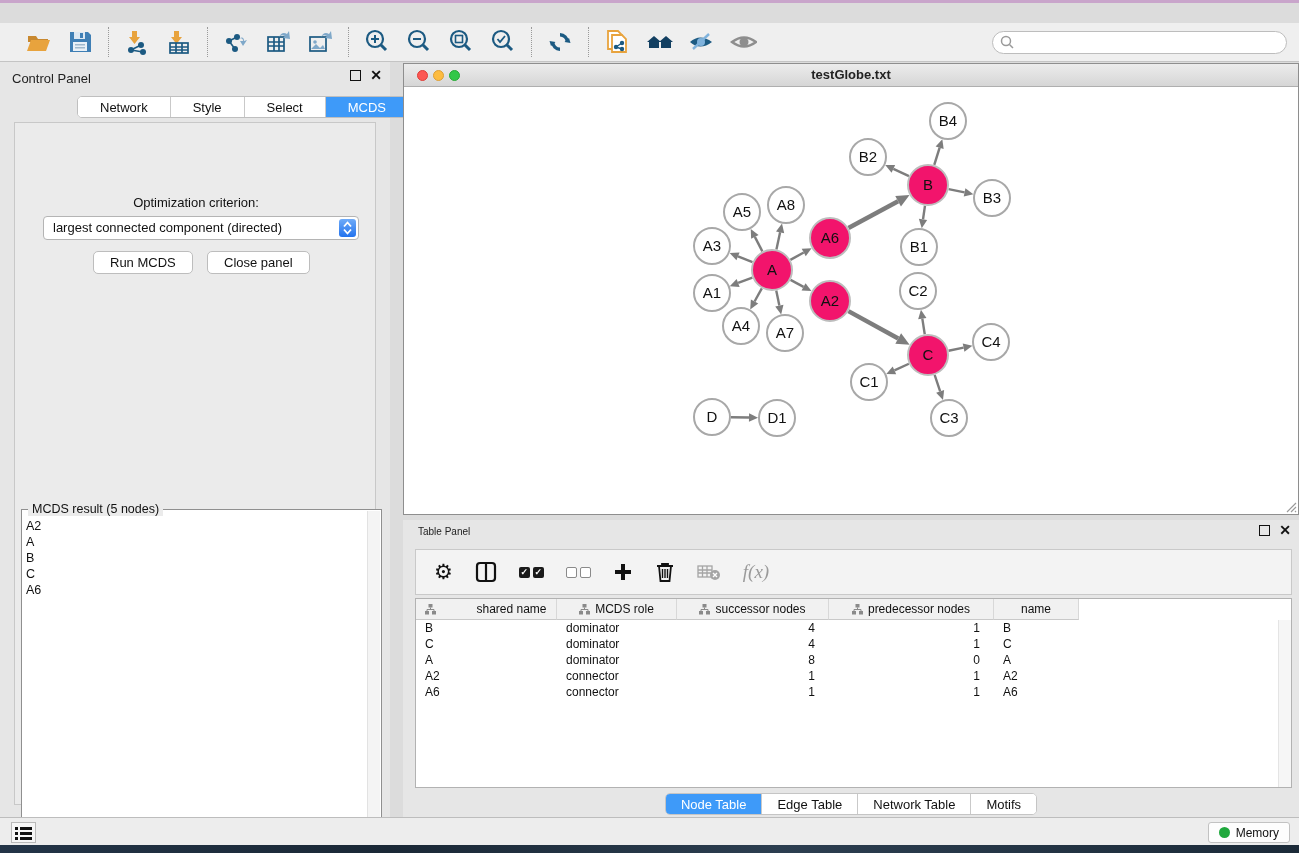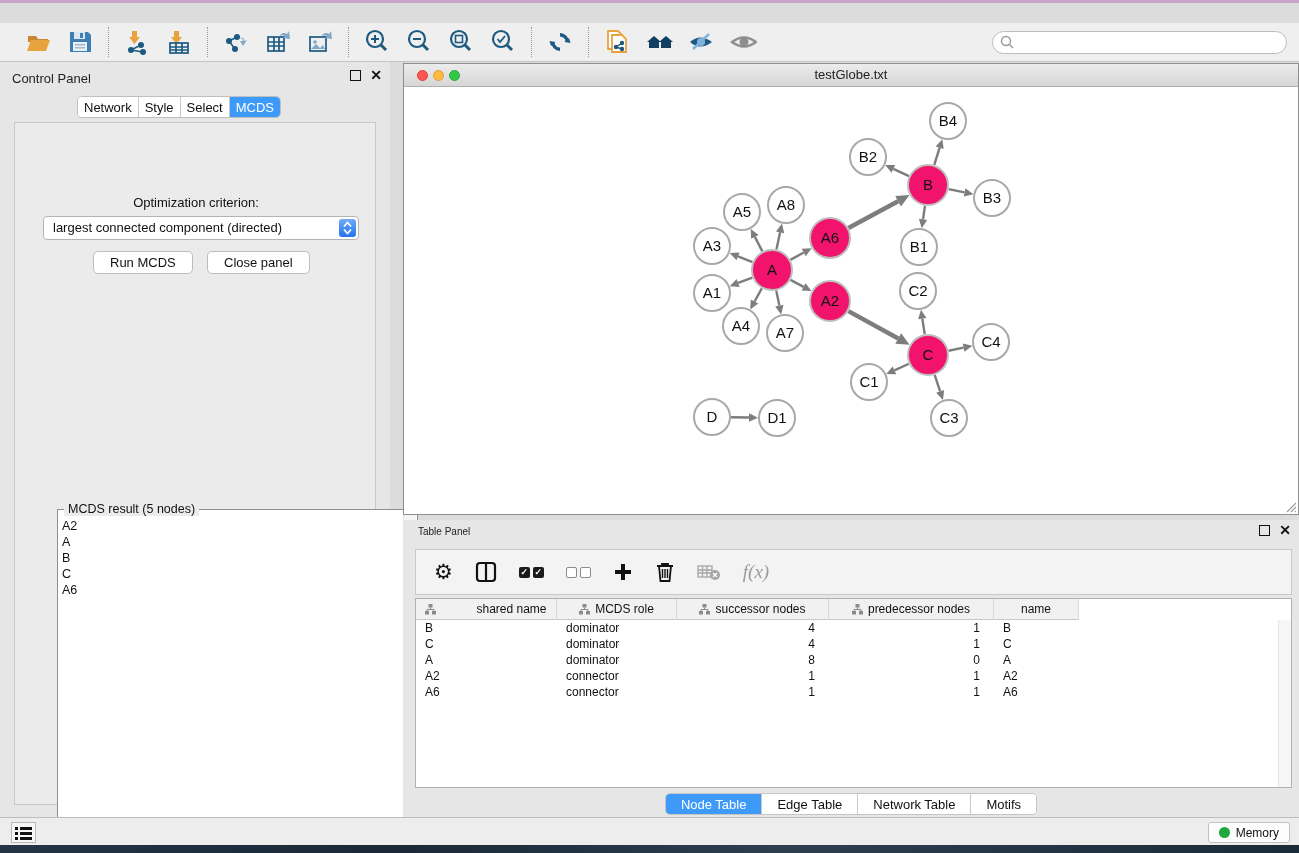--- a/index.html
+++ b/index.html
@@ -31,56 +31,56 @@
 
   
   #control-panel { left:0; top:62px; width:390px; height:755px; background:#E6E6E6; }
   #cp-header { position:absolute; left:0; top:0; width:100%; height:30px; }
   #cp-title { position:absolute; left:12px; top:9px; font-size:13px; color:#222; }
   .win-btns { position:absolute; right:8px; top:8px; display:flex; gap:9px; align-items:center; }
   .float-icon { width:11px; height:11px; border:1.6px solid #111; background:transparent; }
   .close-icon { font-size:14px; font-weight:bold; color:#111; line-height:11px; }
   #cp-tabs { position:absolute; left:77px; top:34px; display:flex; height:22px;
     border:1px solid #BFBFBF; border-radius:5px; overflow:hidden; background:#fff; }
-  .cp-tab { padding:0 6px; font-size:13px; line-height:21px; color:#111; background:#fff;
+  .cp-tab { padding:0 22px; font-size:13px; line-height:21px; color:#111; background:#fff;
     border-right:1px solid #C9C9C9; cursor:default; }
   .cp-tab:last-child { border-right:none; }
   .cp-tab.active { background:#3E9AF9; color:#fff; }
   #cp-inner { position:absolute; left:14px; top:60px; width:362px; height:683px;
     background:#EBEBEB; border:1px solid #C8C8C8; }
   #opt-label { position:absolute; left:0; top:72px; width:390px; text-align:center; font-size:13px; color:#111; }
   #criterion-select { position:absolute; left:42px; top:93px; width:316px; height:24px;
     background:#fff; border:1px solid #B4B4B4; border-radius:4px; font-size:13px; color:#111;
     line-height:22px; padding-left:9px; }
   #criterion-stepper { position:absolute; right:2px; top:2px; width:17px; height:18px; border-radius:3px;
     background:linear-gradient(#6FABF8,#2373EE); display:flex; flex-direction:column;
     align-items:center; justify-content:center; }
   #criterion-stepper svg { display:block; }
   .cp-btn { position:absolute; top:128px; height:23px; background:#fff; border:1px solid #BDBDBD;
     border-radius:5px; font-size:13px; color:#111; font-family:"Liberation Sans",sans-serif; padding:0 16px; }
   #run-btn { left:92px; }
   #close-panel-btn { left:203px; }
   #mcds-fieldset { position:absolute; left:20px; top:386px; width:361px; height:345px;
-    border:1px solid #8F8F8F; background:#fff;margin-left:36px; }
+    border:1px solid #8F8F8F; background:#fff; }
   #mcds-legend { position:absolute; left:6px; top:-8px; background:#EBEBEB; padding:0 4px;
     font-size:12.5px; color:#111; }
   #mcds-list { position:absolute; left:4px; top:8px; font-size:12.5px; color:#111; line-height:16px; }
   #mcds-scroll { position:absolute; right:1px; top:1px; width:13px; height:343px;
     background:#F4F4F4; border-left:1px solid #E2E2E2; }
 
   
   #net-window { left:403px; top:63px; width:896px; height:452px; background:#fff;
     border:1px solid #8E8E8E; }
   #net-titlebar { position:absolute; left:0; top:0; width:100%; height:23px;
     background:linear-gradient(#ECECEC,#D6D6D6); border-bottom:1px solid #AFAFAF; }
   #net-titlebar .tl { top:6px; width:11px; height:11px; }
   #net-titlebar .tl.r { left:13px; background:#FC5753; border:0.5px solid #DF3E38; }
   #net-titlebar .tl.y { left:29px; background:#FDBC40; border:0.5px solid #DE9F34; }
   #net-titlebar .tl.g { left:45px; background:#33C748; border:0.5px solid #27AA35; }
-  #net-title { width:100%; text-align:center; font-size:13px; color:#222; line-height:22px; }
+  #net-title { width:100%; text-align:center; font-size:13px; color:#222; line-height:22px;font-weight:bold; }
   #net-canvas { position:absolute; left:0; top:23px; width:894px; height:427px; background:#fff; }
   #resize-grip { position:absolute; right:1px; bottom:1px; width:14px; height:14px; }
 
   
   #table-panel { left:403px; top:520px; width:896px; height:297px; background:#E6E6E6; }
   #tp-title { position:absolute; left:15px; top:6px; font-size:10px; color:#222; }
   #tp-toolbar { position:absolute; left:12px; top:29px; width:877px; height:46px;
     background:#F3F3F3; border:1px solid #C9C9C9; display:flex; align-items:center; gap:22px; padding-left:18px; }
   .tp-icon { display:flex; align-items:center; justify-content:center; height:30px; }
   .gear-glyph { font-size:21px; color:#111; }

